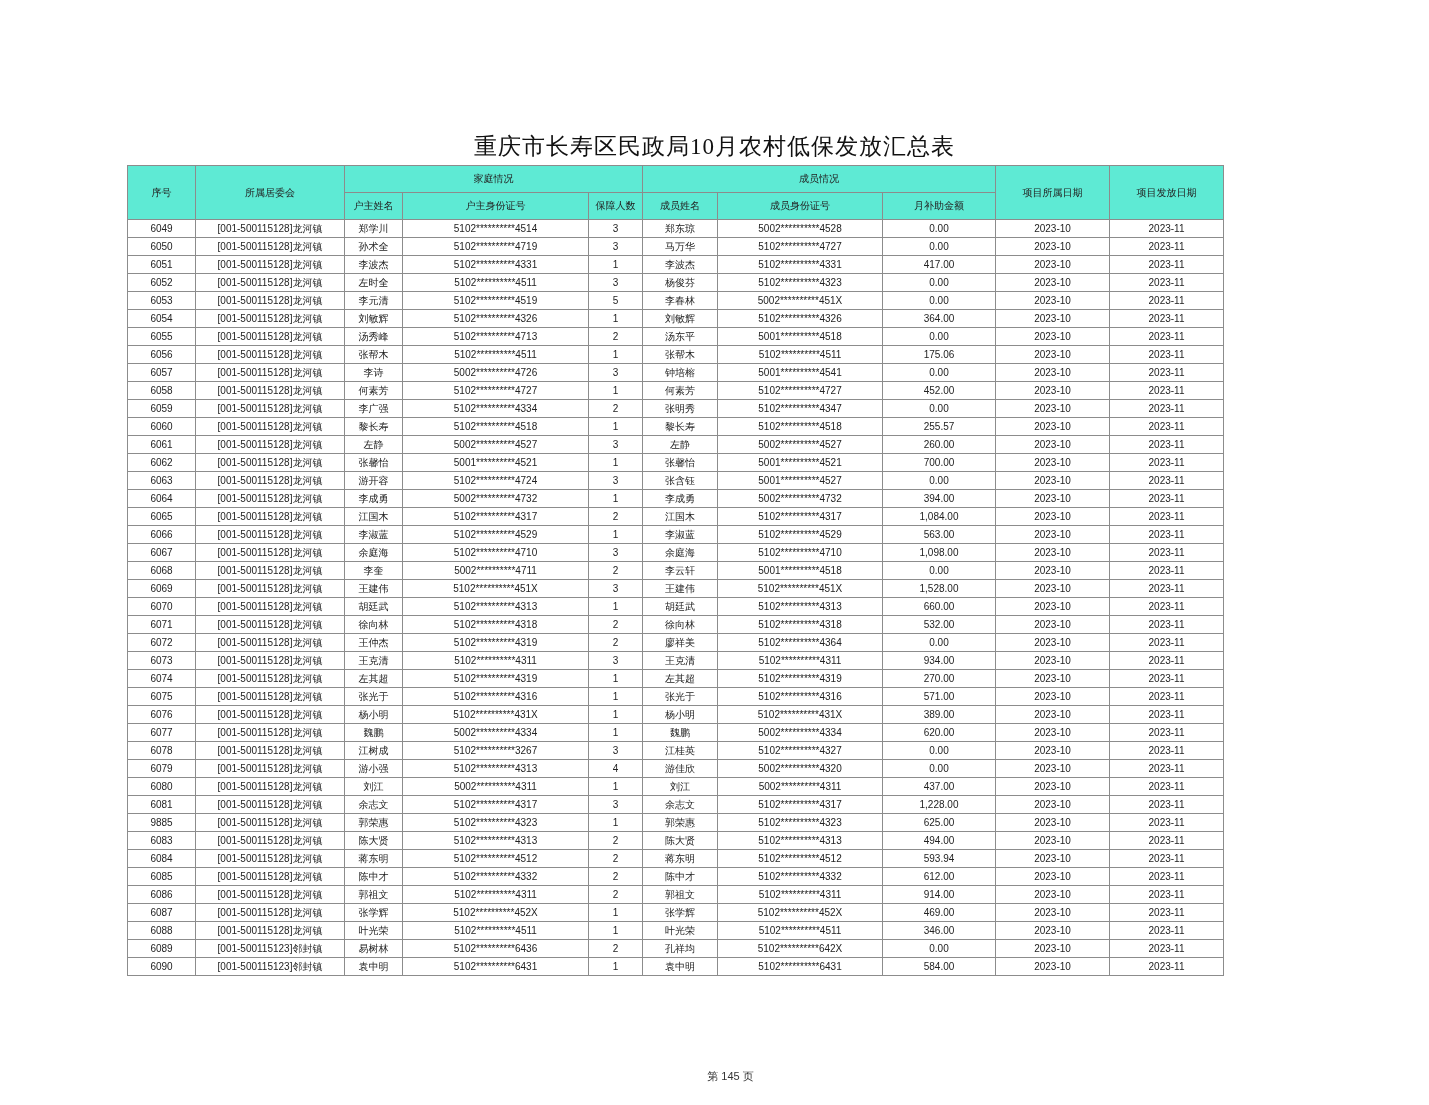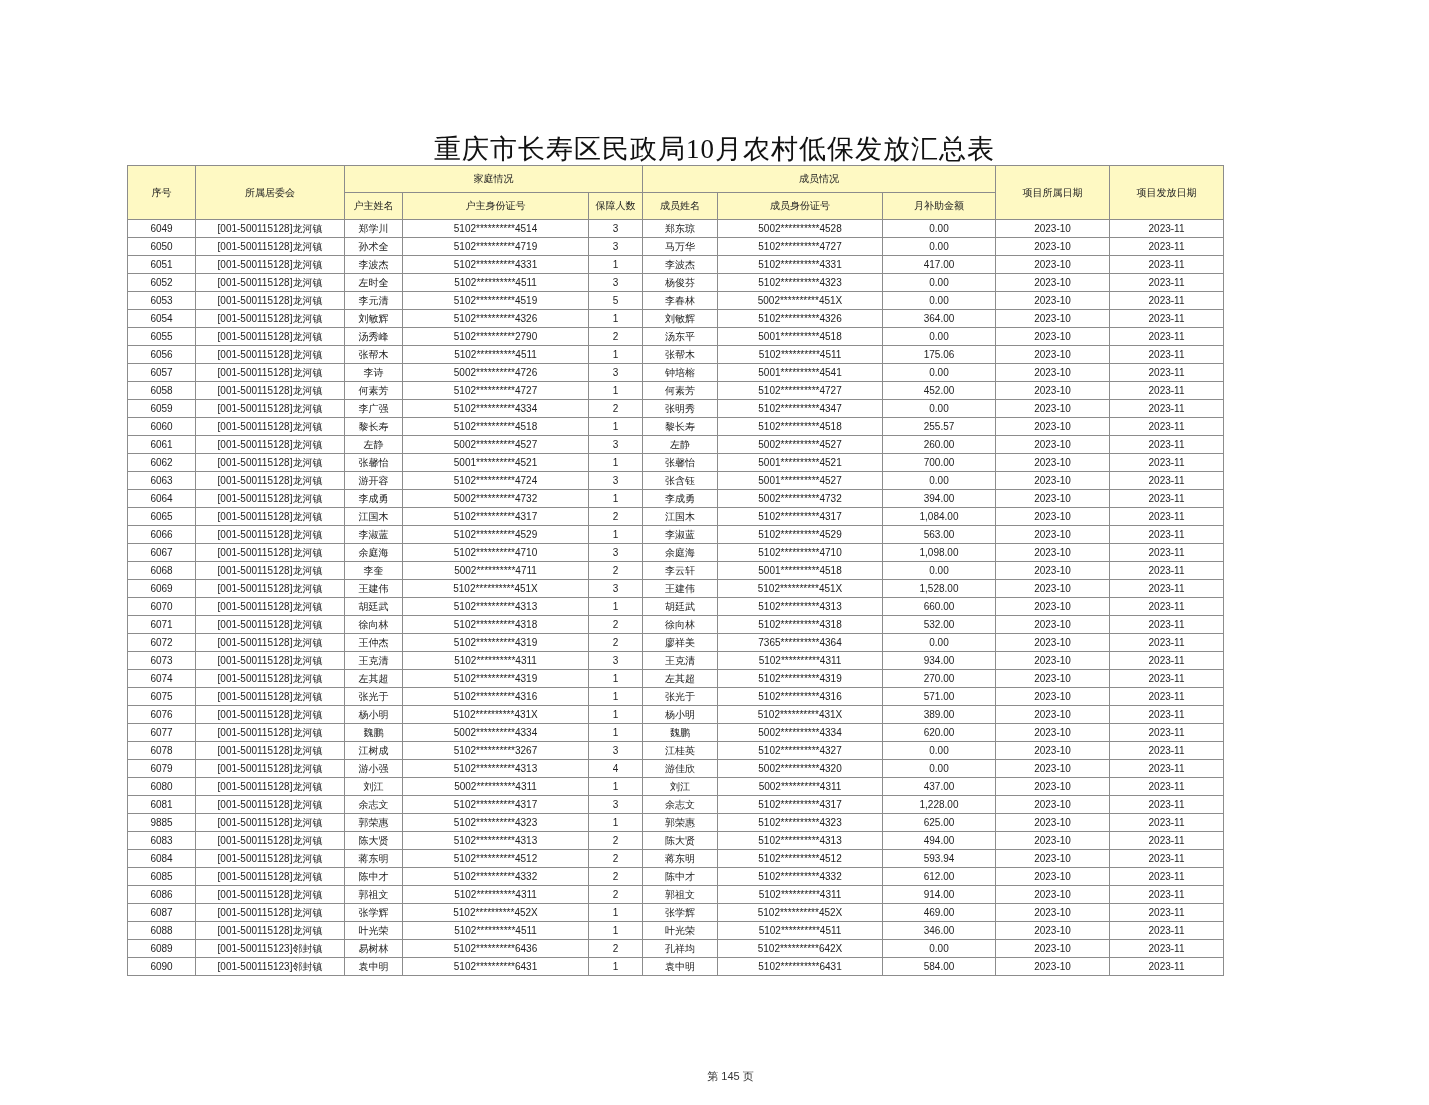--- a/index.html
+++ b/index.html
@@ -13,21 +13,21 @@
     color: #1f1f1f;
     overflow: hidden;
   }
   .doc-title {
     position: absolute;
     top: 131px;
     left: 0;
     width: 100%;
     text-align: center;
     font-family: "Liberation Serif", "DejaVu Serif", serif;
-    font-size: 27px;
+    font-size: 23px;
     font-weight: 500;
     letter-spacing: 1px;
     color: #111;
   }
   table.summary {
     position: absolute;
     left: 127px;
     top: 165px;
     width: 1096px;
     border-collapse: collapse;
@@ -39,21 +39,21 @@
     vertical-align: middle;
     font-size: 10px;
     color: #222;
     overflow: hidden;
     white-space: nowrap;
     padding: 0 2px;
   }
   table.summary thead th {
     font-weight: normal;
     height: 27px;
-    background: #fef9c3;
+    background: #5eead4;
   }
   table.summary tbody td {
     height: 18px;
     font-weight: normal;
   }
   .page-footer {
     position: absolute;
     top: 1069px;
     left: 0;
     width: 100%;
@@ -171,21 +171,21 @@
           <td>刘敏辉</td>
           <td>5102**********4326</td>
           <td>364.00</td>
           <td>2023-10</td>
           <td>2023-11</td>
         </tr>
         <tr>
           <td>6055</td>
           <td>[001-500115128]龙河镇</td>
           <td>汤秀峰</td>
-          <td>5102**********2790</td>
+          <td>5102**********4713</td>
           <td>2</td>
           <td>汤东平</td>
           <td>5001**********4518</td>
           <td>0.00</td>
           <td>2023-10</td>
           <td>2023-11</td>
         </tr>
         <tr>
           <td>6056</td>
           <td>[001-500115128]龙河镇</td>
@@ -378,21 +378,21 @@
           <td>2023-10</td>
           <td>2023-11</td>
         </tr>
         <tr>
           <td>6072</td>
           <td>[001-500115128]龙河镇</td>
           <td>王仲杰</td>
           <td>5102**********4319</td>
           <td>2</td>
           <td>廖祥美</td>
-          <td>7365**********4364</td>
+          <td>5102**********4364</td>
           <td>0.00</td>
           <td>2023-10</td>
           <td>2023-11</td>
         </tr>
         <tr>
           <td>6073</td>
           <td>[001-500115128]龙河镇</td>
           <td>王克清</td>
           <td>5102**********4311</td>
           <td>3</td>

